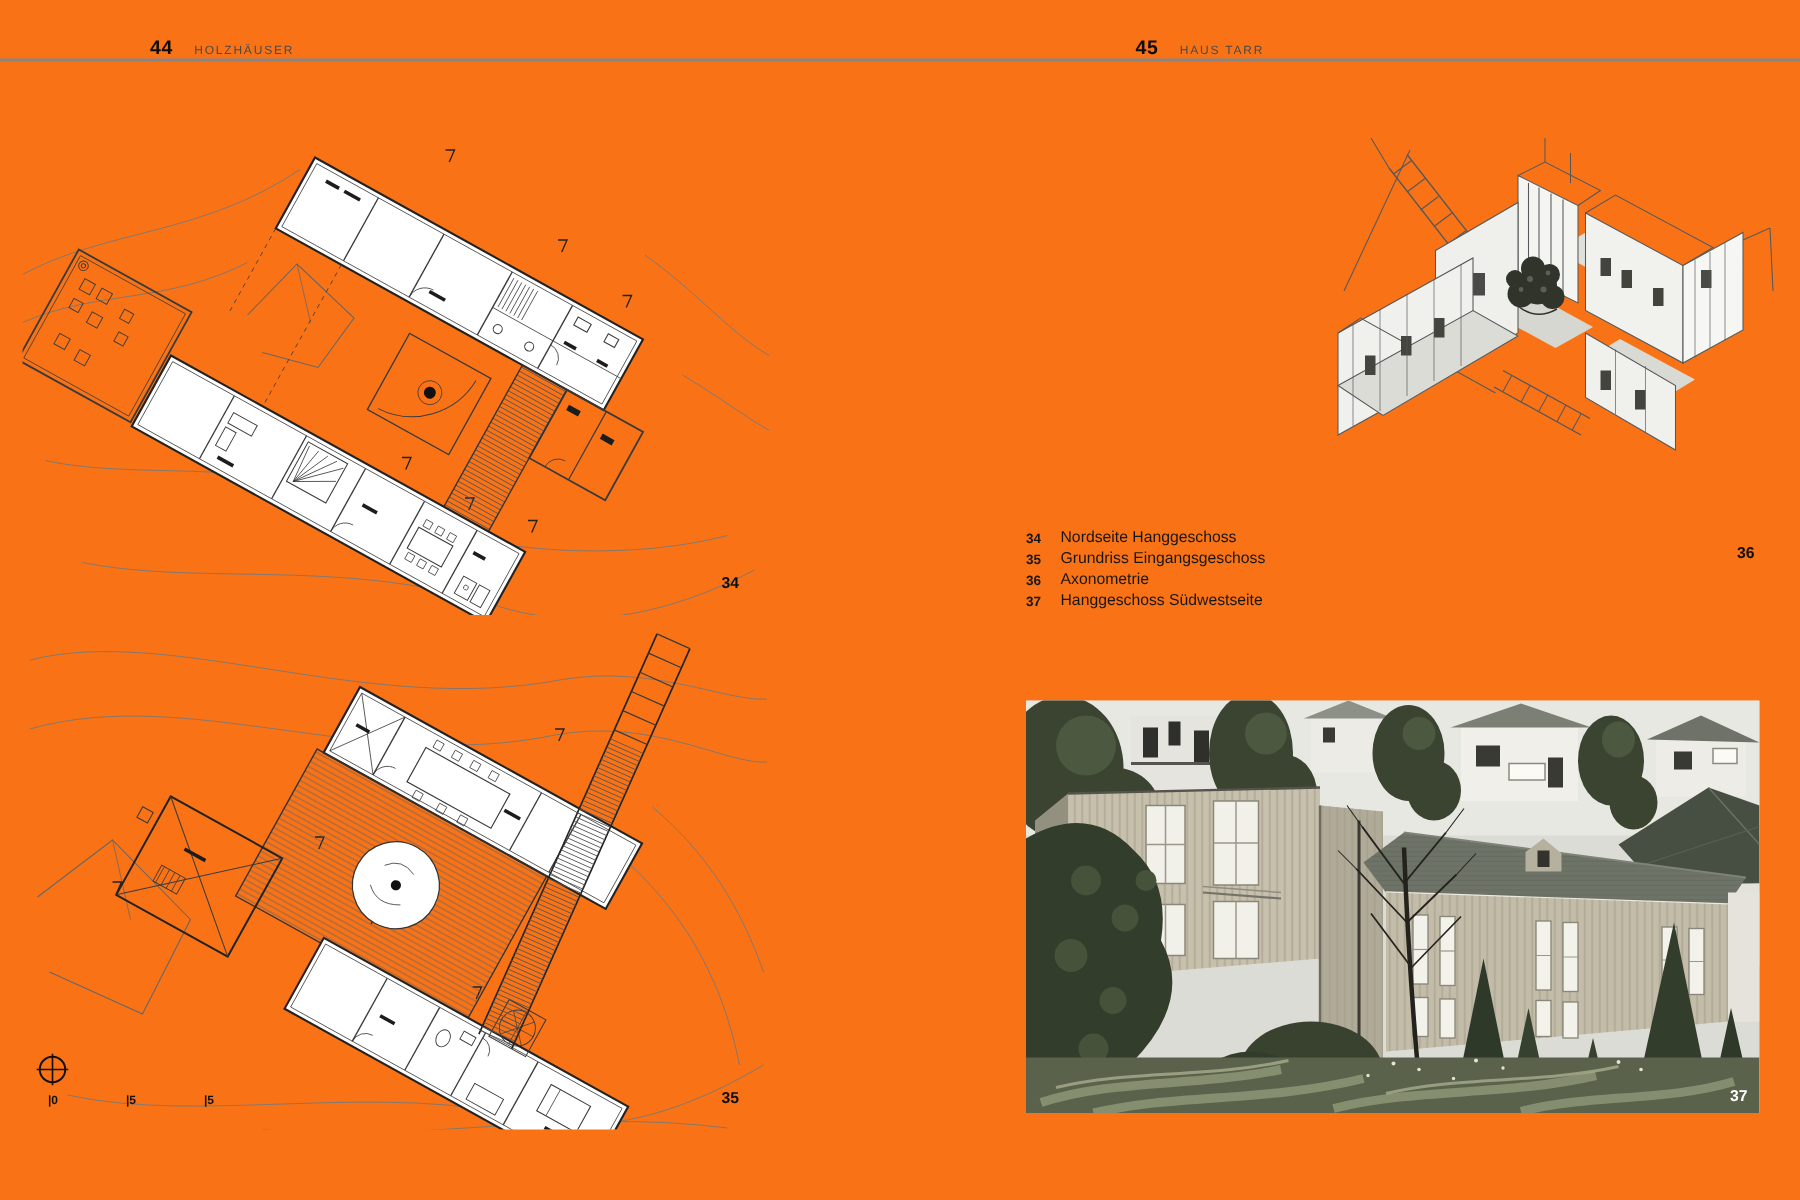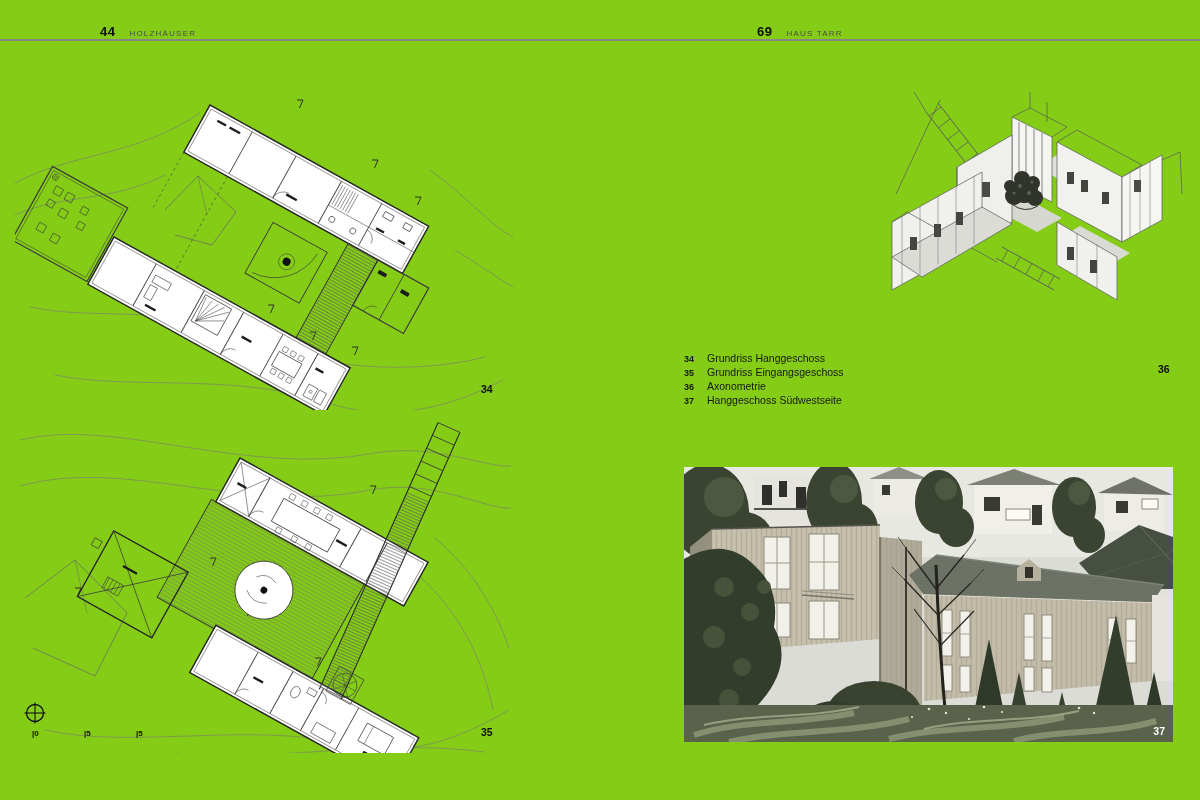--- a/index.html
+++ b/index.html
@@ -1,16 +1,16 @@
 <!DOCTYPE html>
 <html><head>
 <meta charset="utf-8">
 <style>
   html,body{margin:0;padding:0;background:#fff;}
-  .page{position:relative;width:1200px;height:800px;background:#84cc16;overflow:hidden;
+  .page{position:relative;width:1200px;height:800px;background:#f97316;overflow:hidden;
         font-family:"Liberation Sans", sans-serif;}
   .abs{position:absolute;}
   .folio{position:absolute;top:24px;display:flex;align-items:baseline;gap:14px;}
   .pagenum{font-size:13px;font-weight:bold;color:#0d0d0d;letter-spacing:.5px;}
   .chapter{font-size:8px;color:#4a4a4a;letter-spacing:1.2px;}
   .rule{position:absolute;left:0;top:39px;width:1200px;height:2px;background:#868686;}
   .fignum{position:absolute;font-size:10.5px;font-weight:bold;color:#0d0d0d;}
   .caption{position:absolute;left:684px;top:352px;width:310px;color:#171717;}
   .cap-row{display:flex;line-height:12px;margin-bottom:1px;}
   .cap-title-row{margin-bottom:11px;}
@@ -26,21 +26,21 @@
 </head>
 <body>
 
 <div class="page">
 
   <div class="folio" style="left:100px;">
     <span class="pagenum">44</span>
     <span class="chapter">HOLZHÄUSER</span>
   </div>
   <div class="folio" style="left:757px;">
-    <span class="pagenum">69</span>
+    <span class="pagenum">45</span>
     <span class="chapter">HAUS TARR</span>
   </div>
   <div class="rule"></div>
 
   <svg class="abs plan" style="left:15px;top:75px;" width="500" height="335" viewBox="0 0 500 335">
     <defs>
       <pattern id="hatchH" width="24" height="3" patternUnits="userSpaceOnUse">
         <line x1="0" y1="1.5" x2="24" y2="1.5" stroke="#555" stroke-width="0.6"></line>
       </pattern>
       <g id="mark7" stroke="#222" stroke-width="0.9" fill="none">
@@ -397,21 +397,21 @@
           <circle cx="170" cy="110" r="1.6"></circle>
       </g>
       <path d="M150,132 q12,10 26,2" stroke="#30342b" stroke-width="1"></path>
     </g>
   </svg>
   <div class="fignum" style="left:1158px;top:363px;">36</div>
 
   <div class="caption">
     <div class="cap-row">
       <span class="cap-num">34</span>
-      <span class="cap-text">Grundriss Hanggeschoss</span>
+      <span class="cap-text">Nordseite Hanggeschoss</span>
     </div>
     <div class="cap-row">
       <span class="cap-num">35</span>
       <span class="cap-text">Grundriss Eingangsgeschoss</span>
     </div>
     <div class="cap-row">
       <span class="cap-num">36</span>
       <span class="cap-text">Axonometrie</span>
     </div>
     <div class="cap-row">

